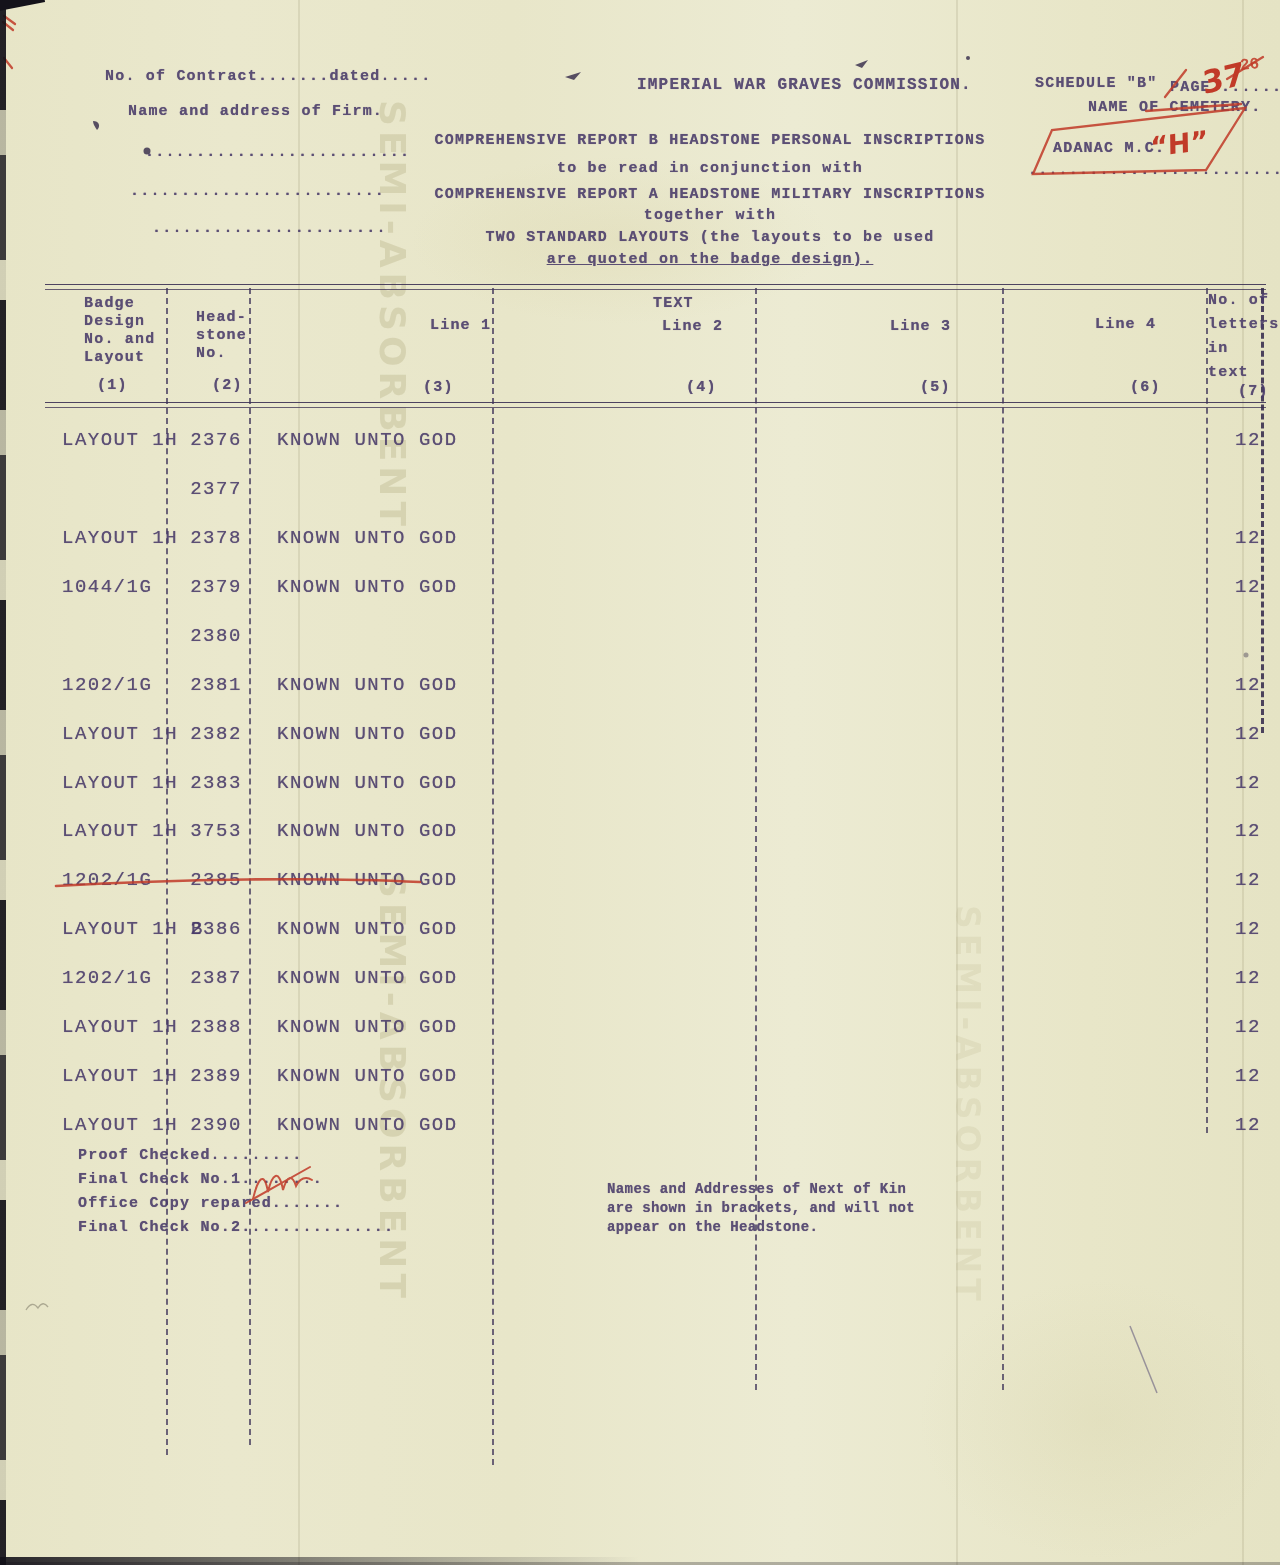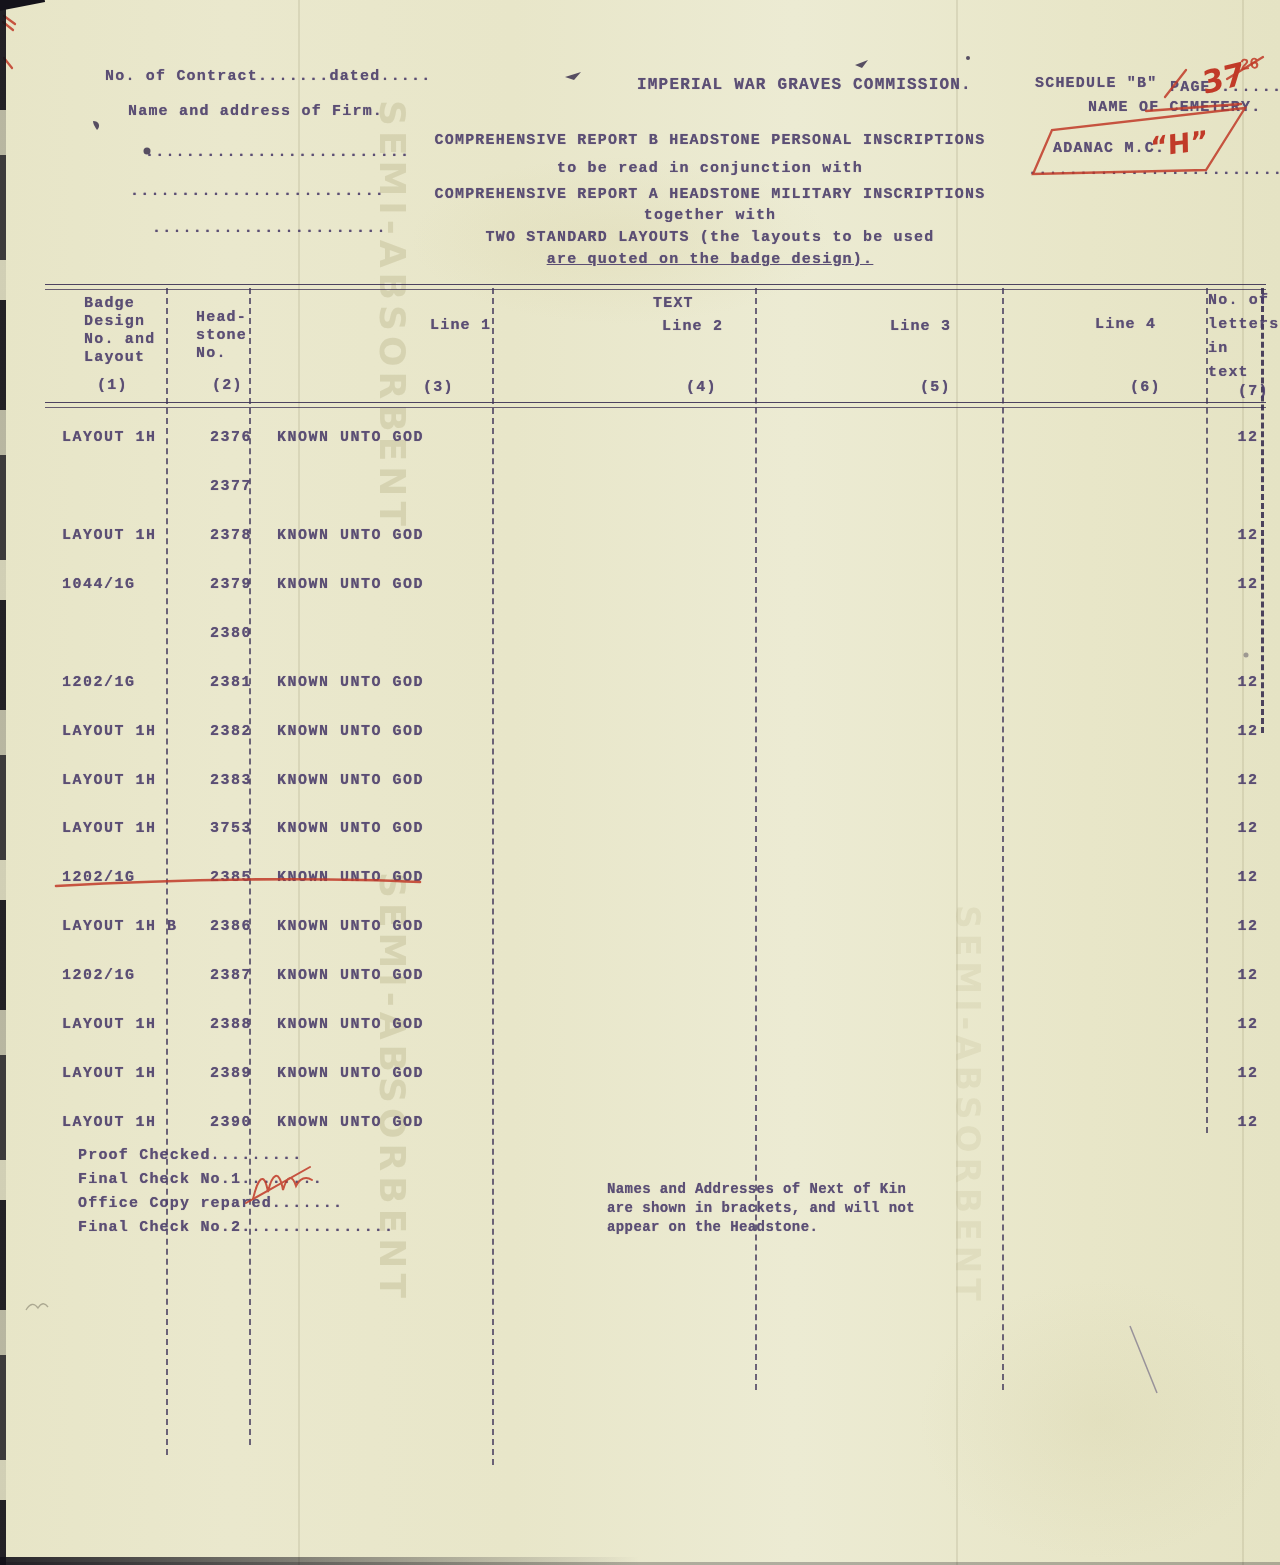--- a/index.html
+++ b/index.html
@@ -16,24 +16,24 @@
   .ctr{text-align:center;}
   .title-line{font-size:16px;}
   .wm{position:absolute;writing-mode:vertical-rl;text-orientation:mixed;
       font-family:"DejaVu Sans",sans-serif;font-weight:bold;font-size:36px;letter-spacing:5px;
       color:rgba(172,167,118,.30);white-space:nowrap;}
   .hline{position:absolute;height:4px;border-top:1.6px solid rgba(56,45,82,.88);
          border-bottom:1.6px solid rgba(56,45,82,.75);}
   .vdash{position:absolute;width:0;border-left:2px dashed rgba(58,47,86,.72);}
   .vdash.heavy{border-left:3px dashed rgba(48,38,74,.85);}
   .trow{position:absolute;left:0;width:1280px;height:22px;}
-  .trow span{position:absolute;color:#483a69;font-size:15px;font-weight:bold;letter-spacing:1.5px;
+  .trow span{position:absolute;color:#483a69;font-size:19px;font-weight:normal;letter-spacing:1.5px;
          opacity:.88;text-shadow:0 0 .7px rgba(72,58,105,.8);white-space:nowrap;}
   .c-badge{left:62px;}
-  .c-no{left:180px;width:72px;text-align:right;}
+  .c-no{left:180px;width:72px;text-align:center;}
   .c-line1{left:277px;text-align:center;}
   .c-let{left:1228px;width:40px;text-align:center;}
   .red-hand{position:absolute;color:#c13a28;font-family:"DejaVu Sans",sans-serif;
             font-weight:bold;white-space:nowrap;}
   .edge-left{position:absolute;left:0;top:0;width:6px;height:1565px;
      background:repeating-linear-gradient(180deg, rgba(18,16,24,.92) 0 110px, rgba(18,16,24,.22) 110px 155px, rgba(18,16,24,.8) 155px 260px, rgba(18,16,24,.1) 260px 300px);}
   .edge-corner{position:absolute;left:-8px;top:-9px;width:52px;height:16px;background:#14121a;transform:rotate(-11deg);}
   .edge-bottom{position:absolute;left:0;top:1557px;width:640px;height:8px;
      background:linear-gradient(90deg, rgba(18,16,24,.9), rgba(18,16,24,0));}
   .edge-bottom2{position:absolute;left:0;top:1562px;width:1280px;height:3px;background:rgba(18,16,24,.28);}

